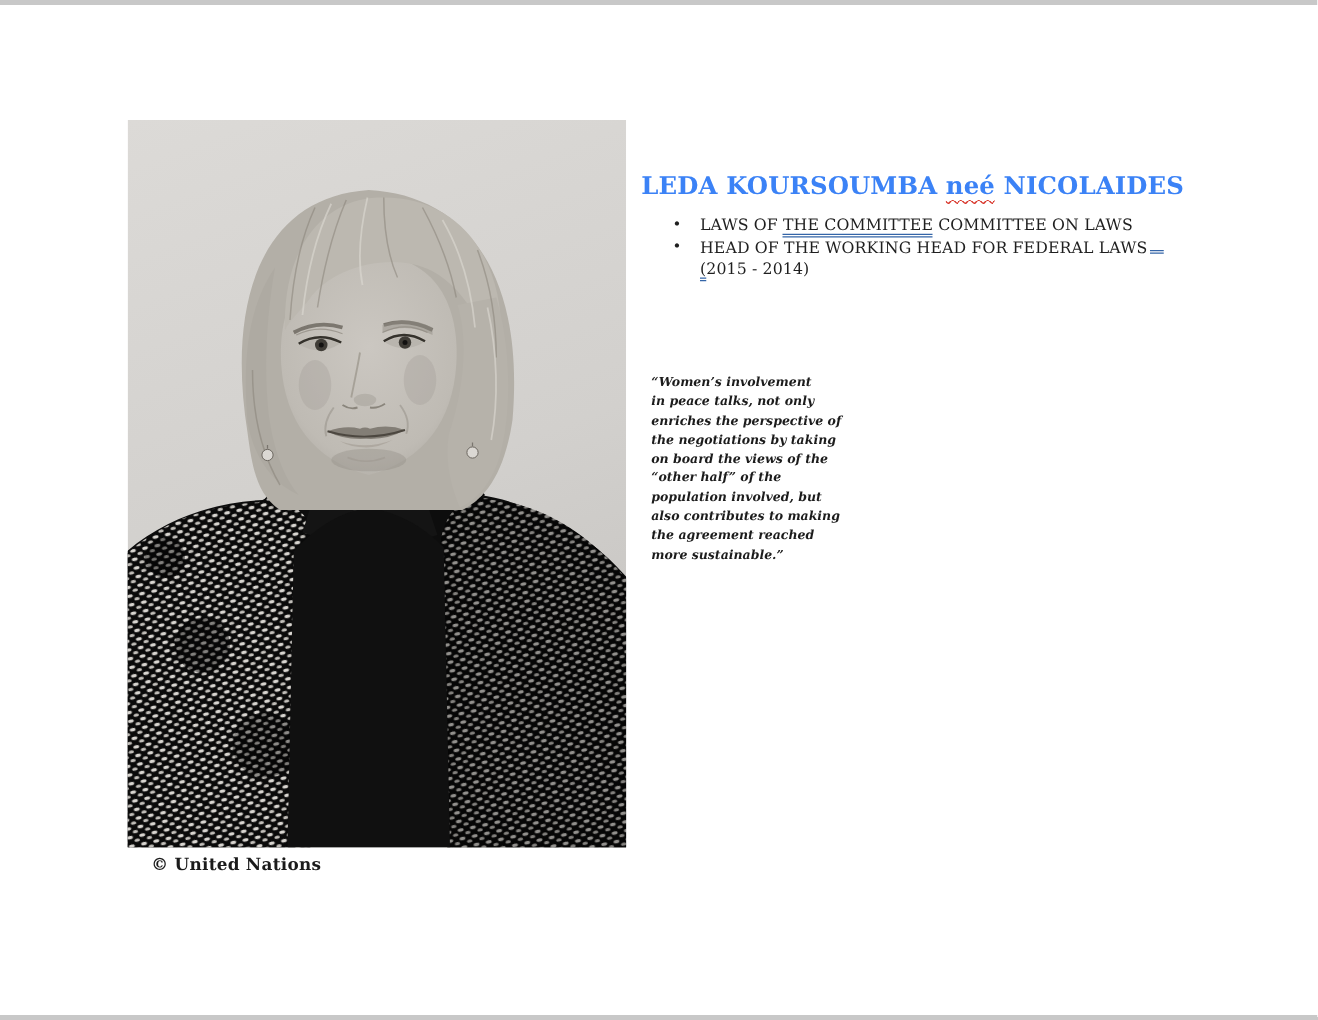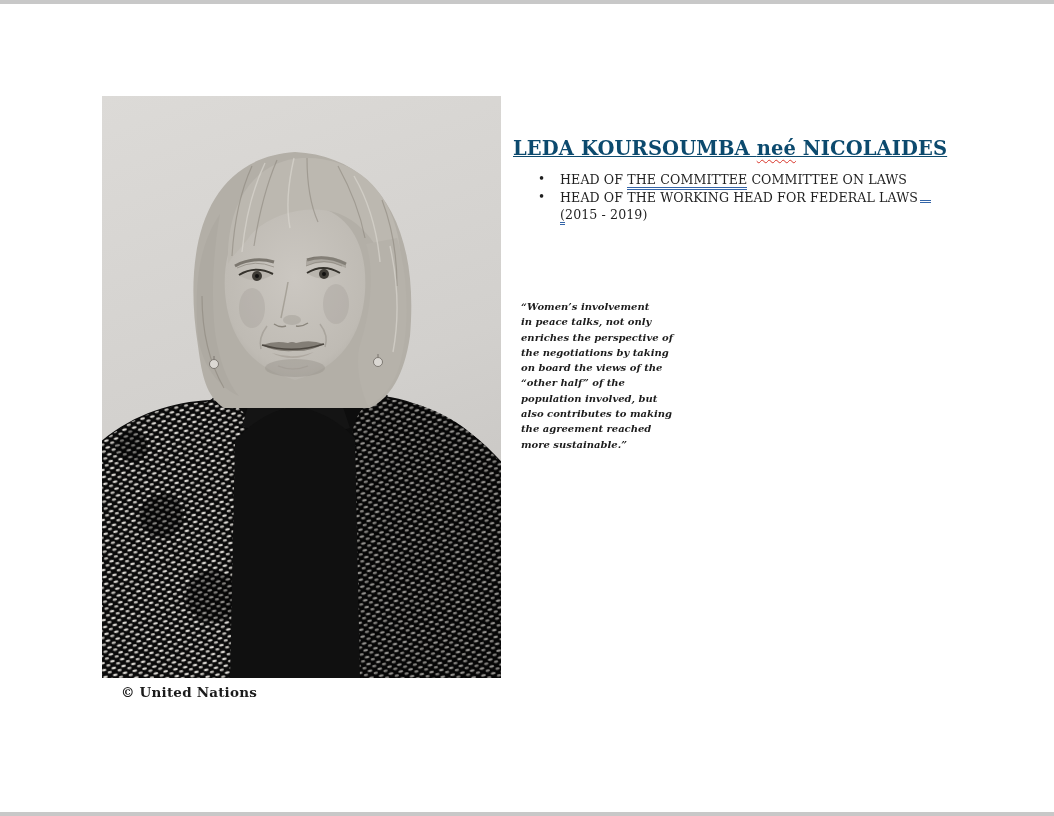--- a/index.html
+++ b/index.html
@@ -28,22 +28,22 @@
   .photo-credit {
     position: absolute; left: 121px; top: 684px;
     font-size: 13.5px; font-weight: bold; color: #1b1b1b;
     letter-spacing: 0.2px;
     white-space: nowrap;
     text-align: right;
   }
 
   .doc-title {
     position: absolute; left: 513px; top: 137px;
-    font-size: 19.5px; font-weight: bold; color: #0c4a6e;
-    white-space: nowrap; letter-spacing: 0.1px; text-decoration: underline;
+    font-size: 19.5px; font-weight: bold; color: #3b82f6;
+    white-space: nowrap; letter-spacing: 0.1px;
   }
   .doc-title .wavy-misspell {
     text-decoration-line: underline;
     text-decoration-style: wavy;
     text-decoration-color: #d8352a;
     text-decoration-thickness: 1px;
     text-underline-offset: 4px;
   }
 
   .bullet-list {
@@ -199,33 +199,33 @@
   <div class="photo-credit">© United Nations</div>
 
   <div class="doc-title">
     <span>LEDA KOURSOUMBA </span><span class="wavy-misspell">neé</span><span> NICOLAIDES</span>
   </div>
 
   <div class="bullet-list">
     <div class="bullet-row">
       <span class="bullet-glyph">•</span>
       <span class="bullet-text">
-        <span>HEAD OF </span><span class="u-blue">THE COMMITTEE</span><span> COMMITTEE ON LAWS</span>
+        <span>LAWS OF </span><span class="u-blue">THE COMMITTEE</span><span> COMMITTEE ON LAWS</span>
       </span>
     </div>
     <div class="bullet-row">
       <span class="bullet-glyph">•</span>
       <span class="bullet-text">
         <span>HEAD OF THE WORKING HEAD FOR FEDERAL LAWS</span><span class="trail-mark">&nbsp;&nbsp;</span>
       </span>
     </div>
     <div class="bullet-row">
       <span class="bullet-glyph"></span>
       <span class="bullet-text">
-        <span class="u-blue">(</span><span>2015 - 2019)</span>
+        <span class="u-blue">(</span><span>2015 - 2014)</span>
       </span>
     </div>
   </div>
 
   <div class="pull-quote">“Women’s involvement
 in peace talks, not only
 enriches the perspective of
 the negotiations by taking
 on board the views of the
 “other half” of the

